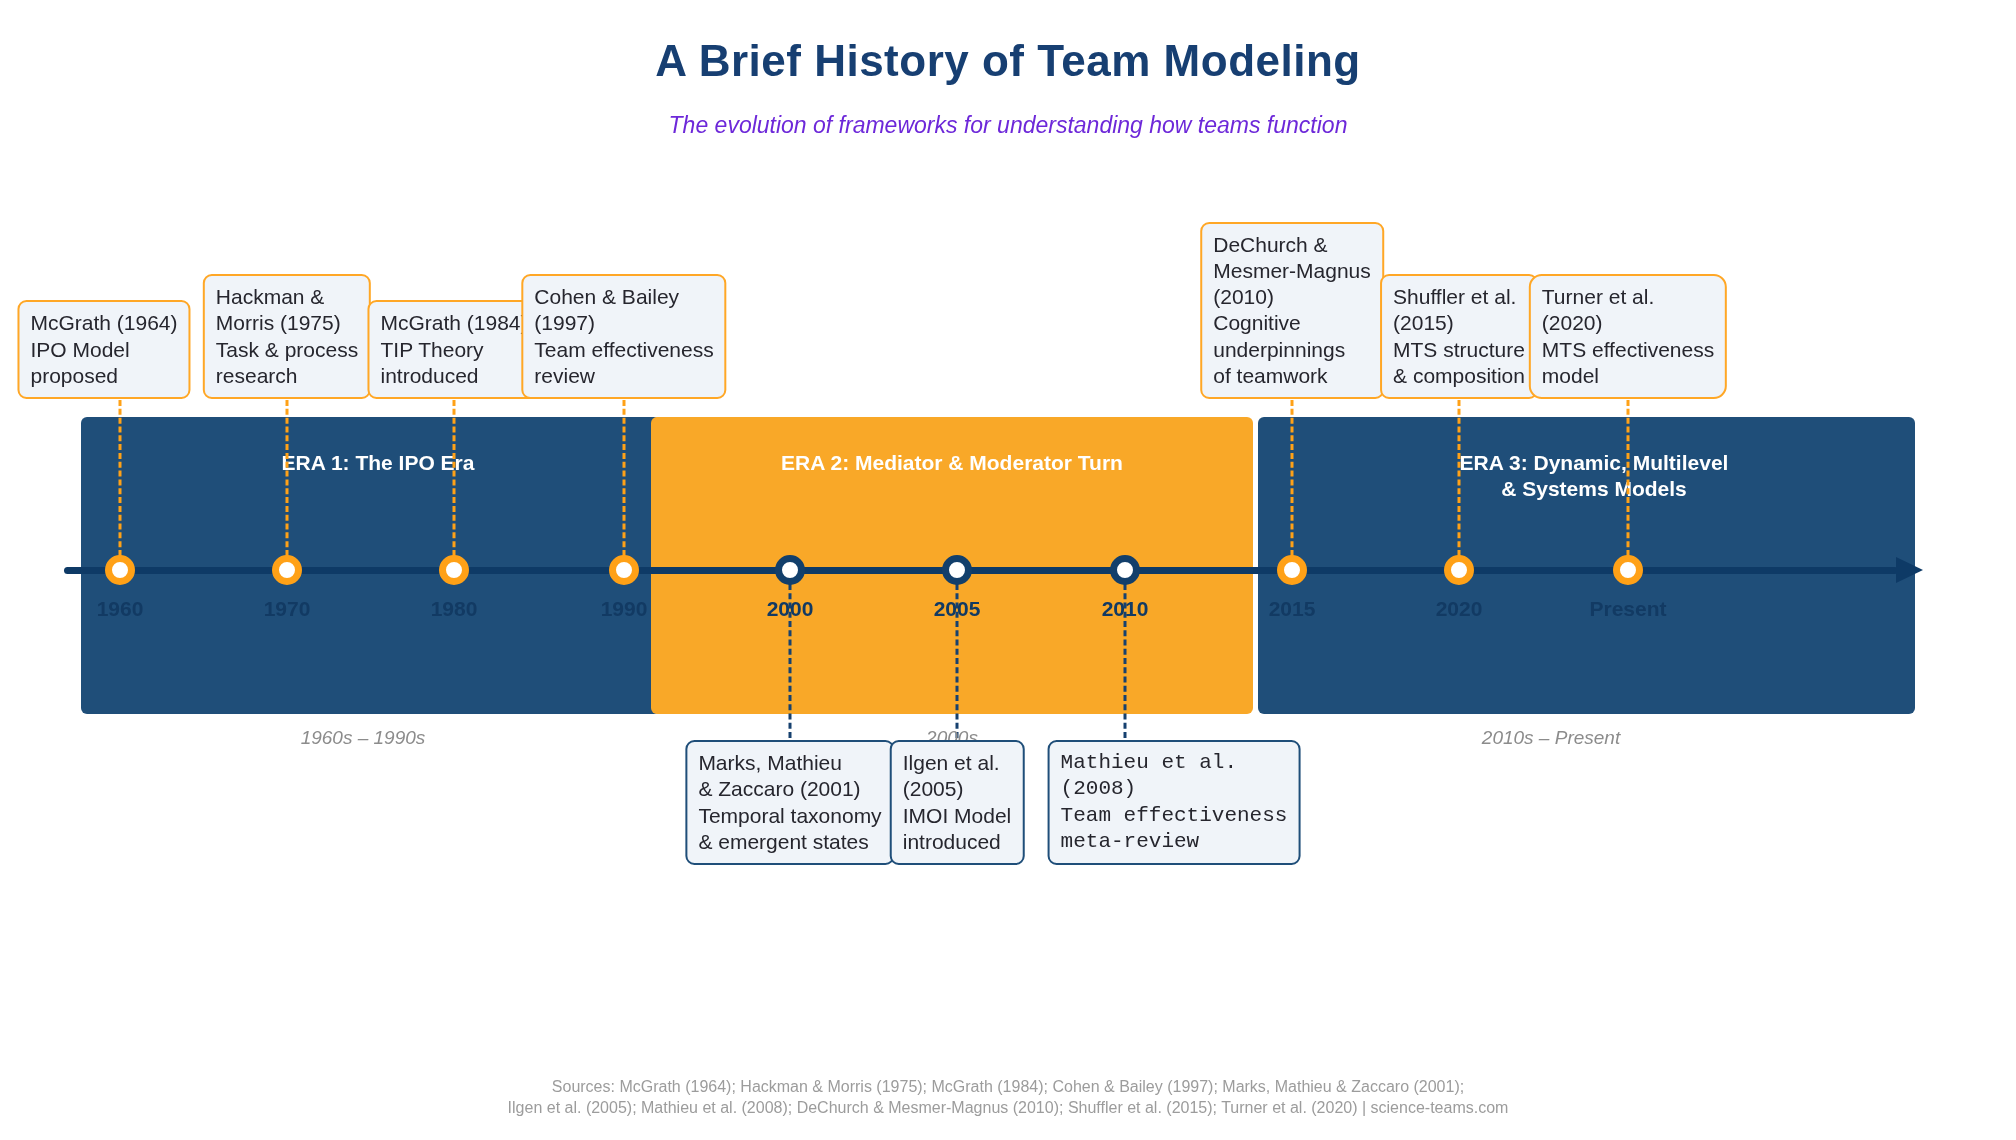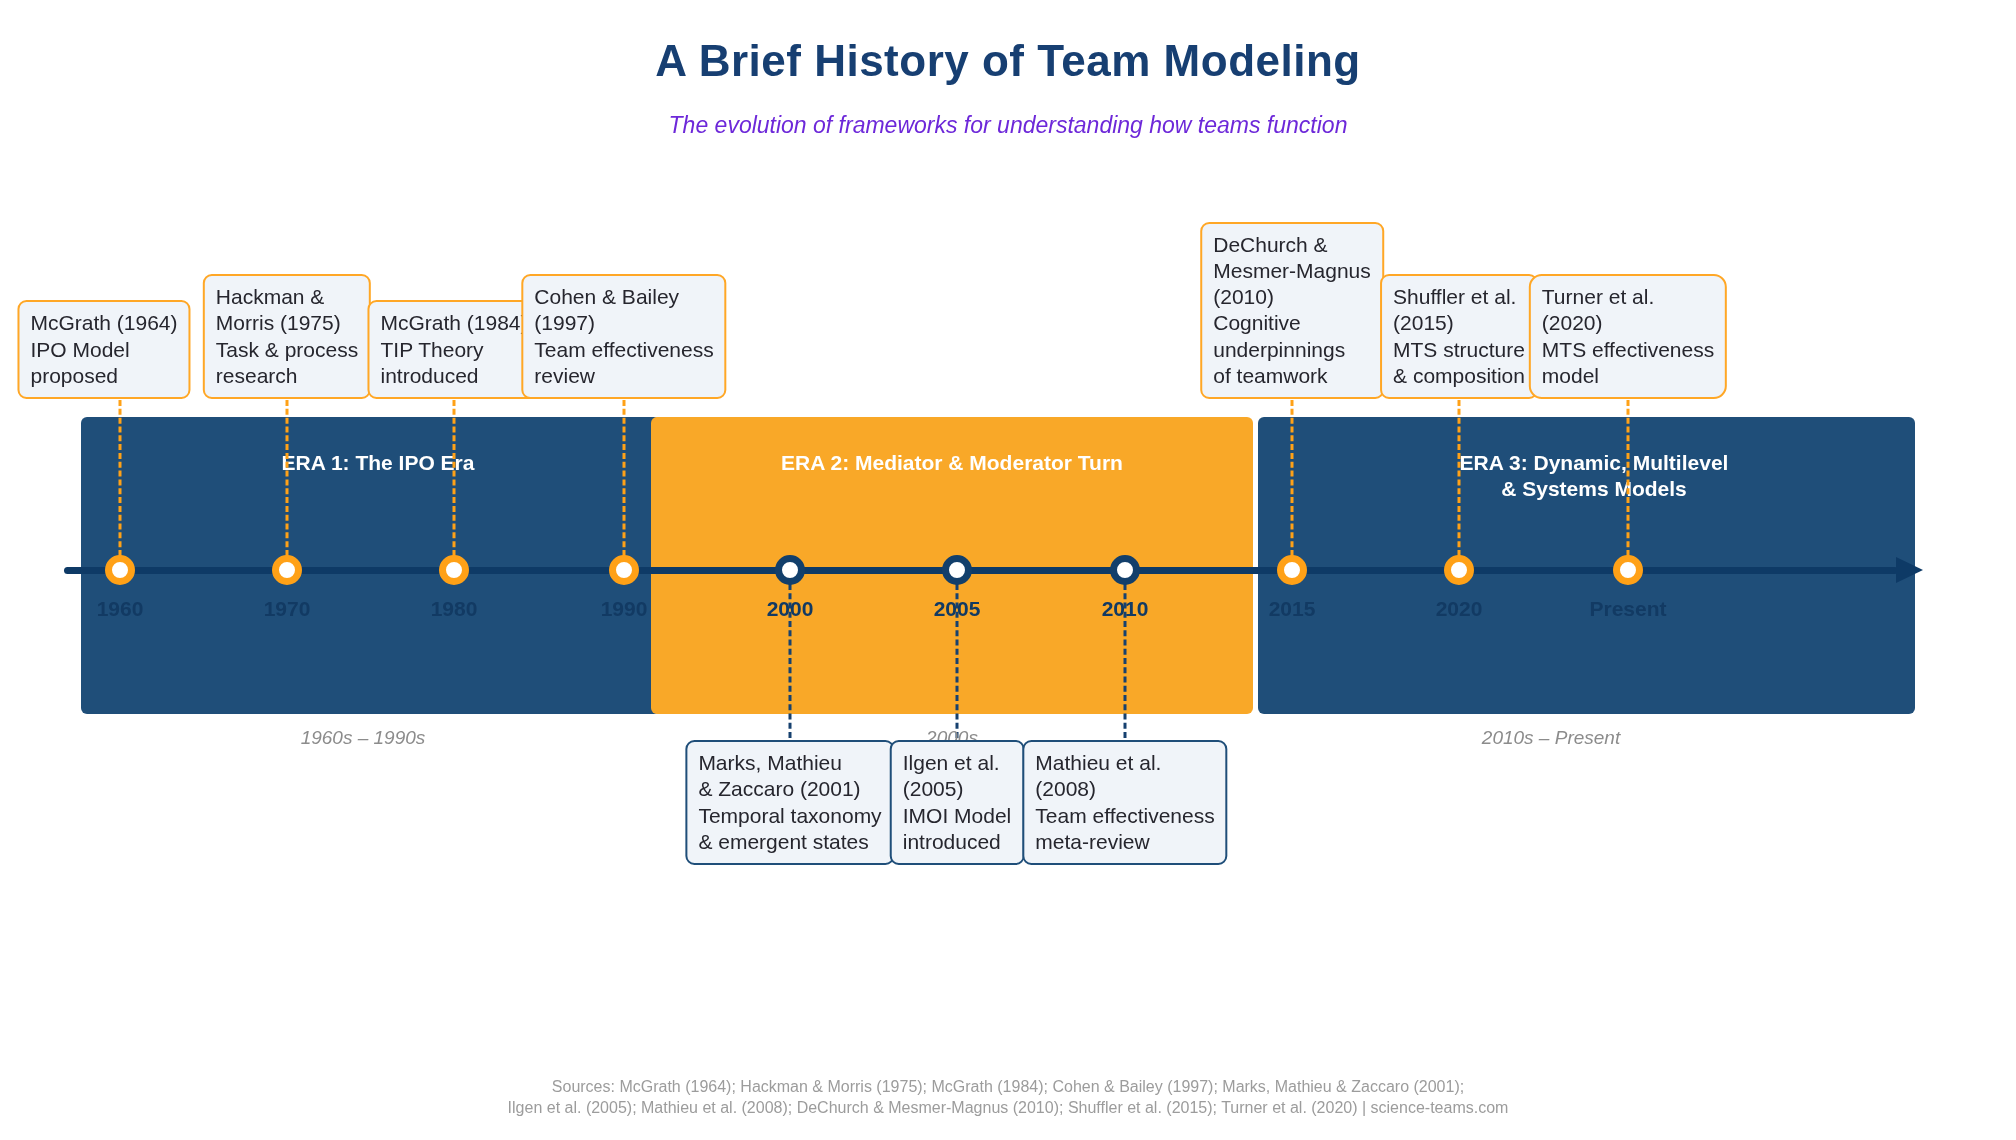--- a/index.html
+++ b/index.html
@@ -142,21 +142,21 @@
 model</div>
 
   <div class="box bottom" style="left:790px;">Marks, Mathieu
 &amp; Zaccaro (2001)
 Temporal taxonomy
 &amp; emergent states</div>
   <div class="box bottom" style="left:957px;">Ilgen et al.
 (2005)
 IMOI Model
 introduced</div>
-  <div class="box bottom" style="left:1125px;">Mathieu et al.
+  <div class="box bottom" style="left:1174px;font-family:Liberation Mono, monospace;">Mathieu et al.
 (2008)
 Team effectiveness
 meta-review</div>
 
   <div class="footer">
     <div>Sources: McGrath (1964); Hackman &amp; Morris (1975); McGrath (1984); Cohen &amp; Bailey (1997); Marks, Mathieu &amp; Zaccaro (2001);</div>
     <div>Ilgen et al. (2005); Mathieu et al. (2008); DeChurch &amp; Mesmer-Magnus (2010); Shuffler et al. (2015); Turner et al. (2020)  |  science-teams.com</div>
   </div>
 
 </div>

